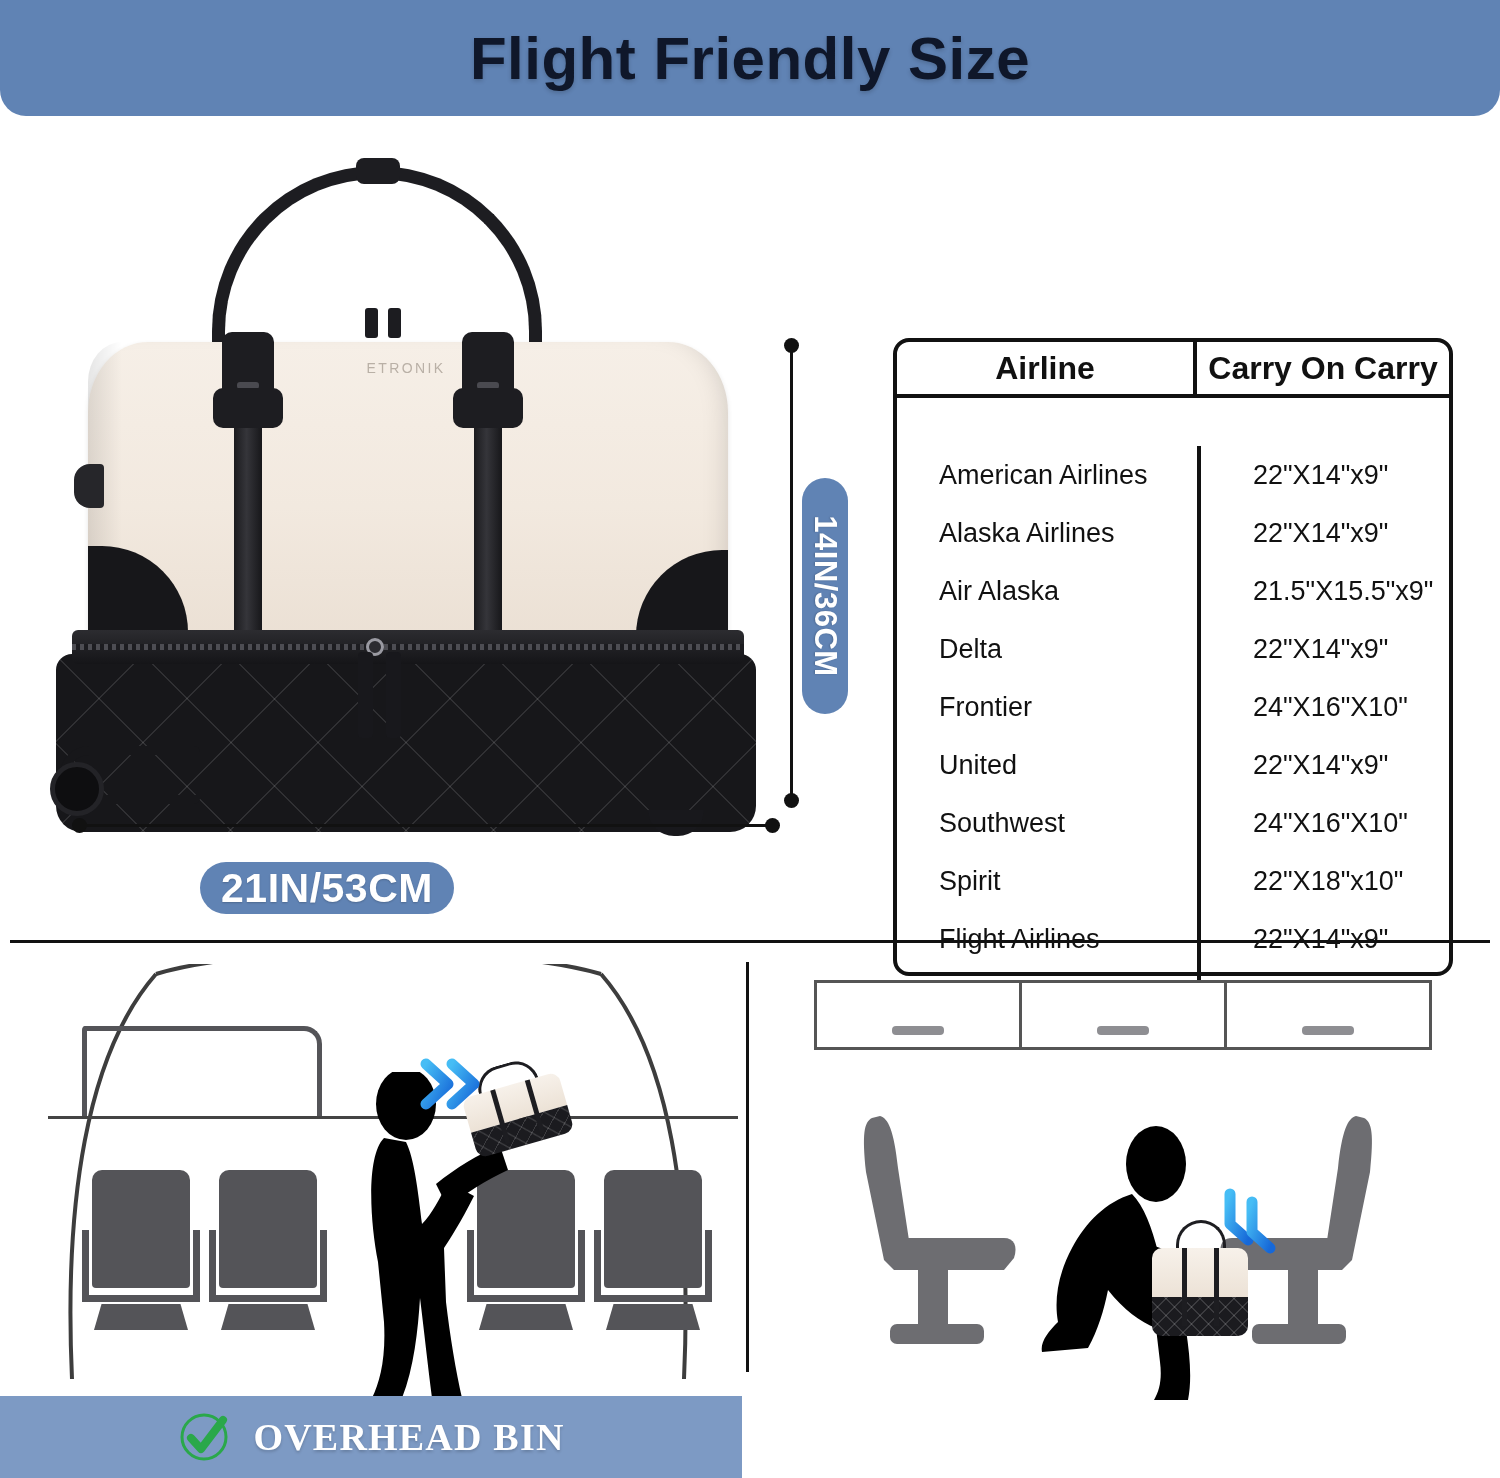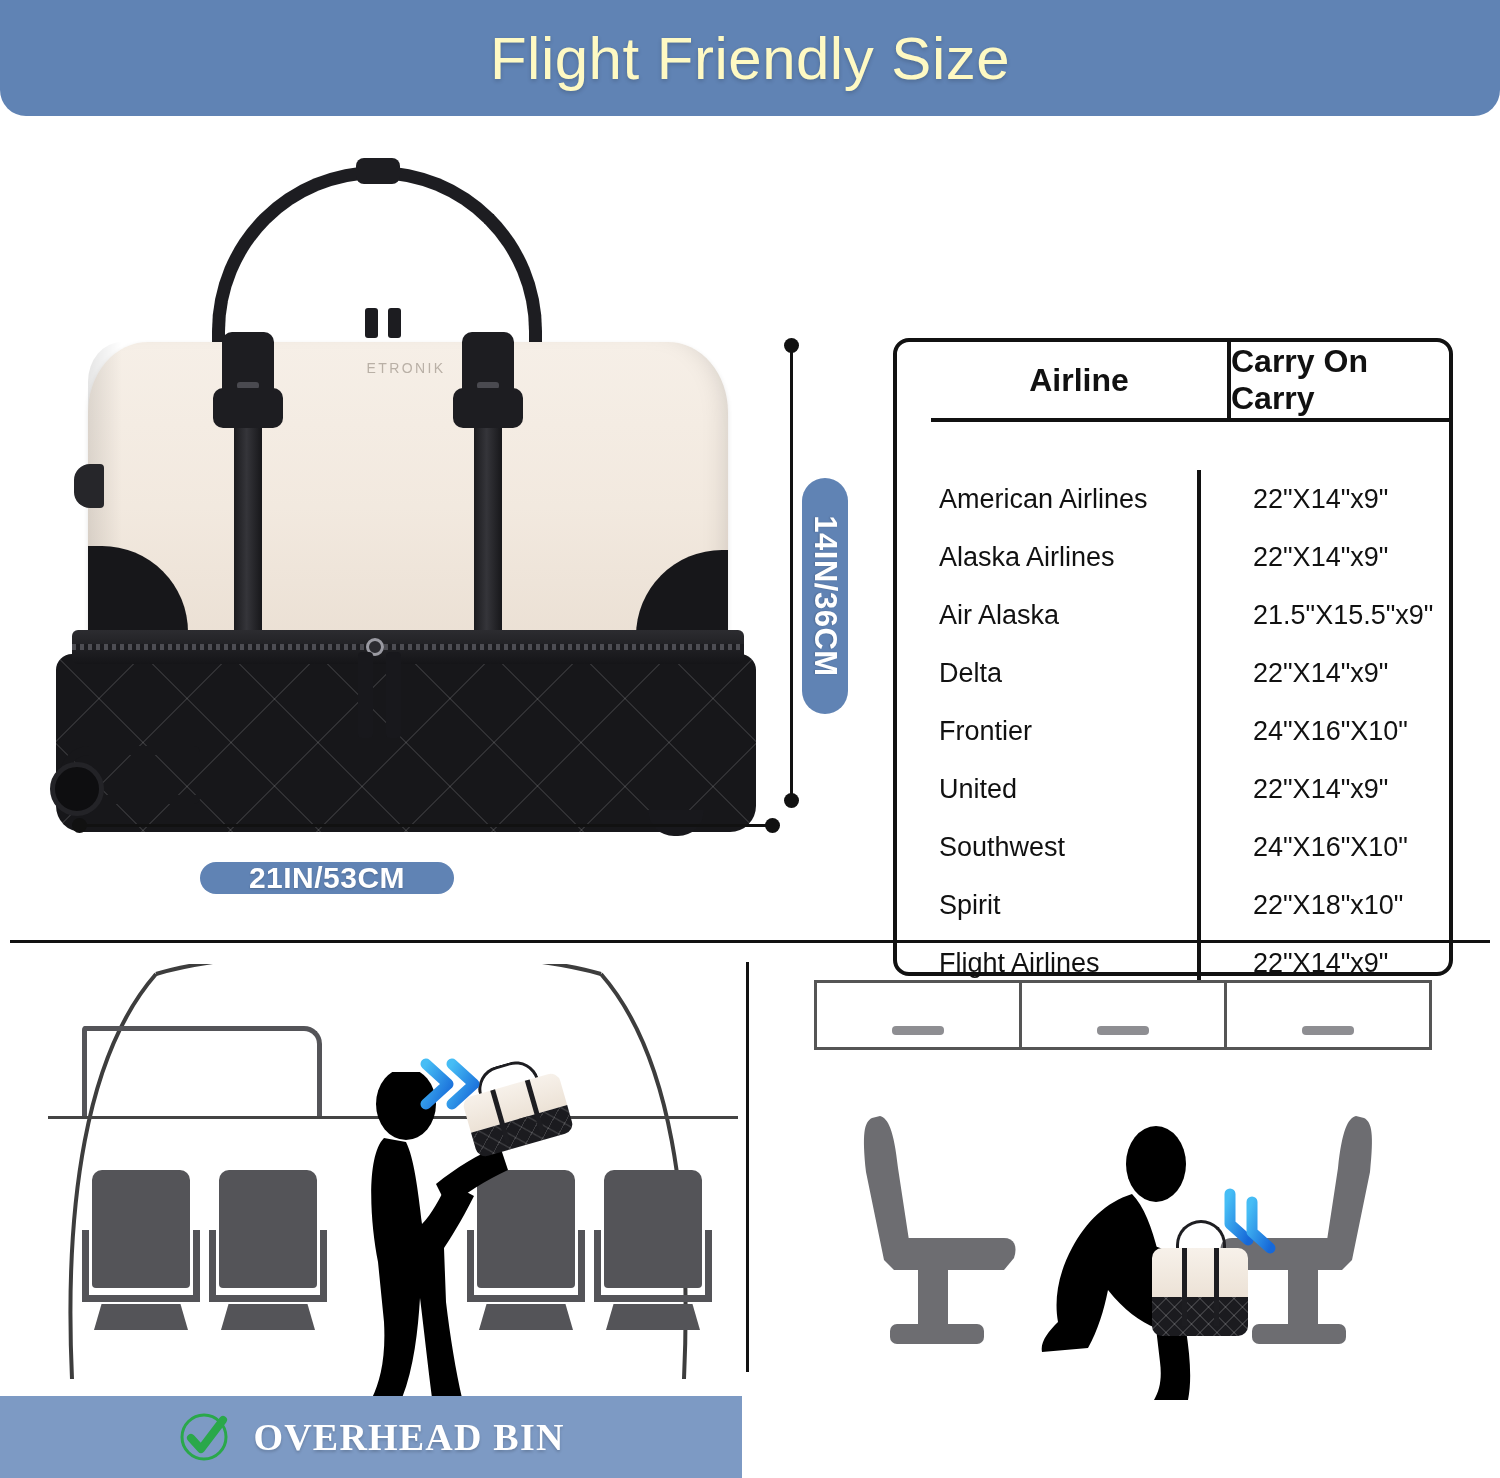--- a/index.html
+++ b/index.html
@@ -14,23 +14,23 @@
   
   .header {
     position: absolute; left: 0; top: 0;
     width: 1500px; height: 116px;
     background: #6083b4;
     border-bottom-left-radius: 26px;
     border-bottom-right-radius: 26px;
     display: flex; align-items: center; justify-content: center;
   }
   .header-title {
-    color: #fef9c3;
+    color: #0f172a;
     font-size: 60px;
-    font-weight: normal;
+    font-weight: bold;
     letter-spacing: 0.5px;
     text-shadow: 0 2px 4px rgba(0,0,0,.18);
     font-family: "Liberation Sans", sans-serif;
   }
 
   
   .top-section { position: absolute; left:0; top:116px; width:1500px; height:824px; }
 
   
   .bag-area { position:absolute; left:36px; top:30px; width:740px; height:720px; }
@@ -153,29 +153,29 @@
     text-shadow:0 1px 2px rgba(0,0,0,.2);
     font-family:"Liberation Sans", sans-serif;
   }
   .pill-v{
     position:absolute; left:766px; top:332px;
     width:236px; height:46px; font-size:31px; letter-spacing:.5px;
     transform: rotate(90deg); transform-origin: 23px 23px;
   }
   .pill-h{
     position:absolute; left:164px; top:716px;
-    width:254px; height:32px; font-size:30px; letter-spacing:.5px;
+    width:254px; height:52px; font-size:41px; letter-spacing:.5px;
   }
 
   
   .table-wrap{
     position:absolute; left:893px; top:222px; width:560px; height:638px;
     border:4px solid #111; border-radius:16px; background:#fff;
   }
-  .t-head{ display:flex; height:80px; border-bottom:4px solid #111;margin-left:34px; }
+  .t-head{ display:flex; height:56px; border-bottom:4px solid #111; }
   .t-head .th{
     display:flex; align-items:center; justify-content:center;
     font-size:32px; font-weight:bold; color:#111;
   }
   .th.c1{ width:300px; border-right:4px solid #111; }
   .th.c2{ flex:1; }
   .t-body{ position:relative; height:550px;margin-top:48px; }
   .t-body .vline{
     position:absolute; left:300px; top:0; width:4px; height:100%; background:#111;
   }

